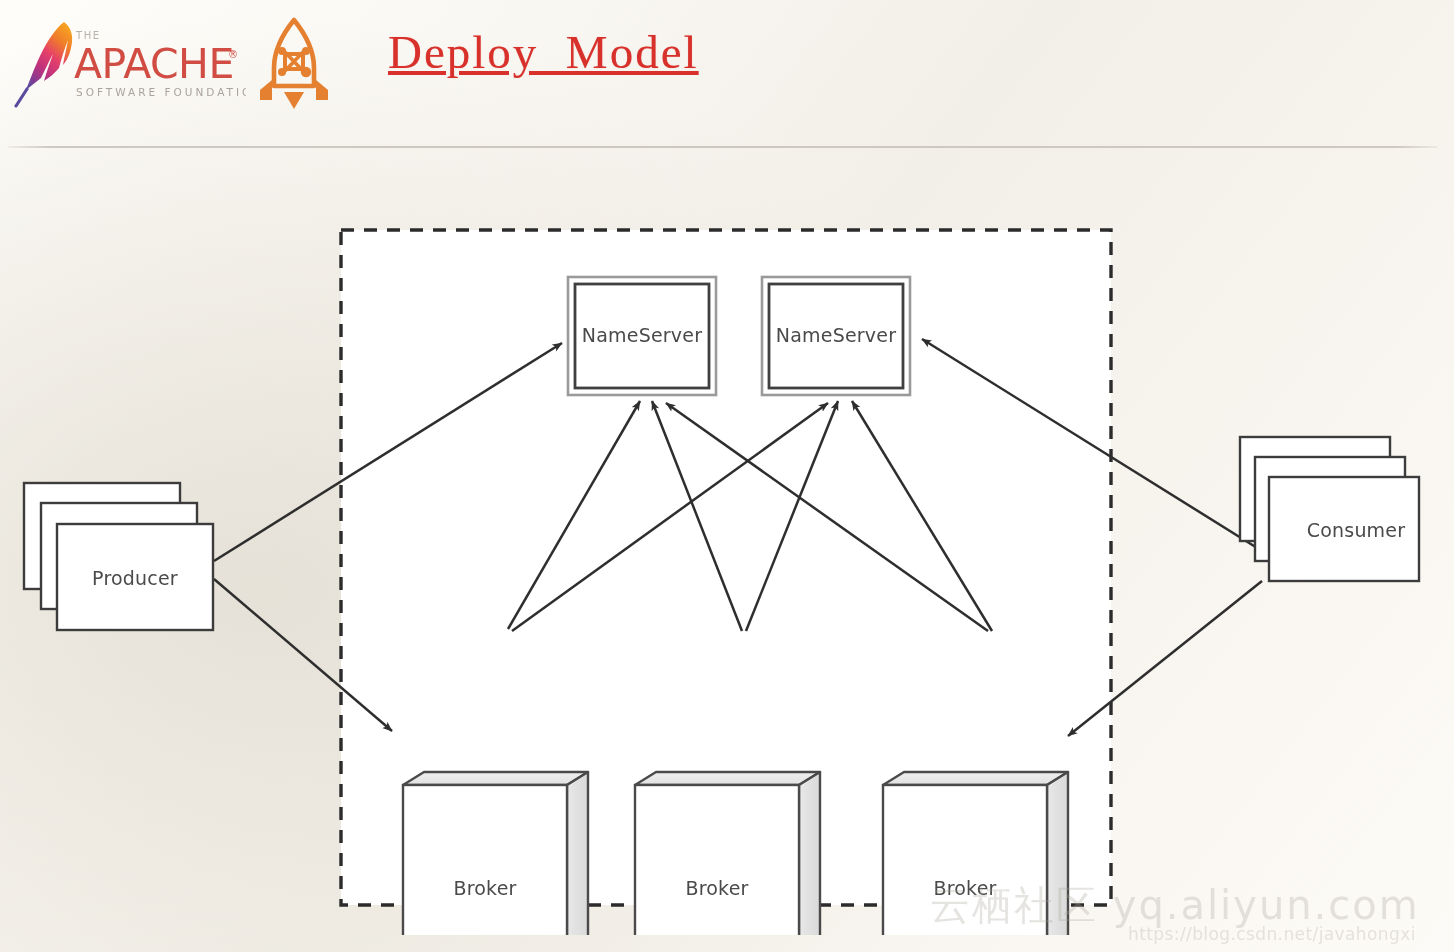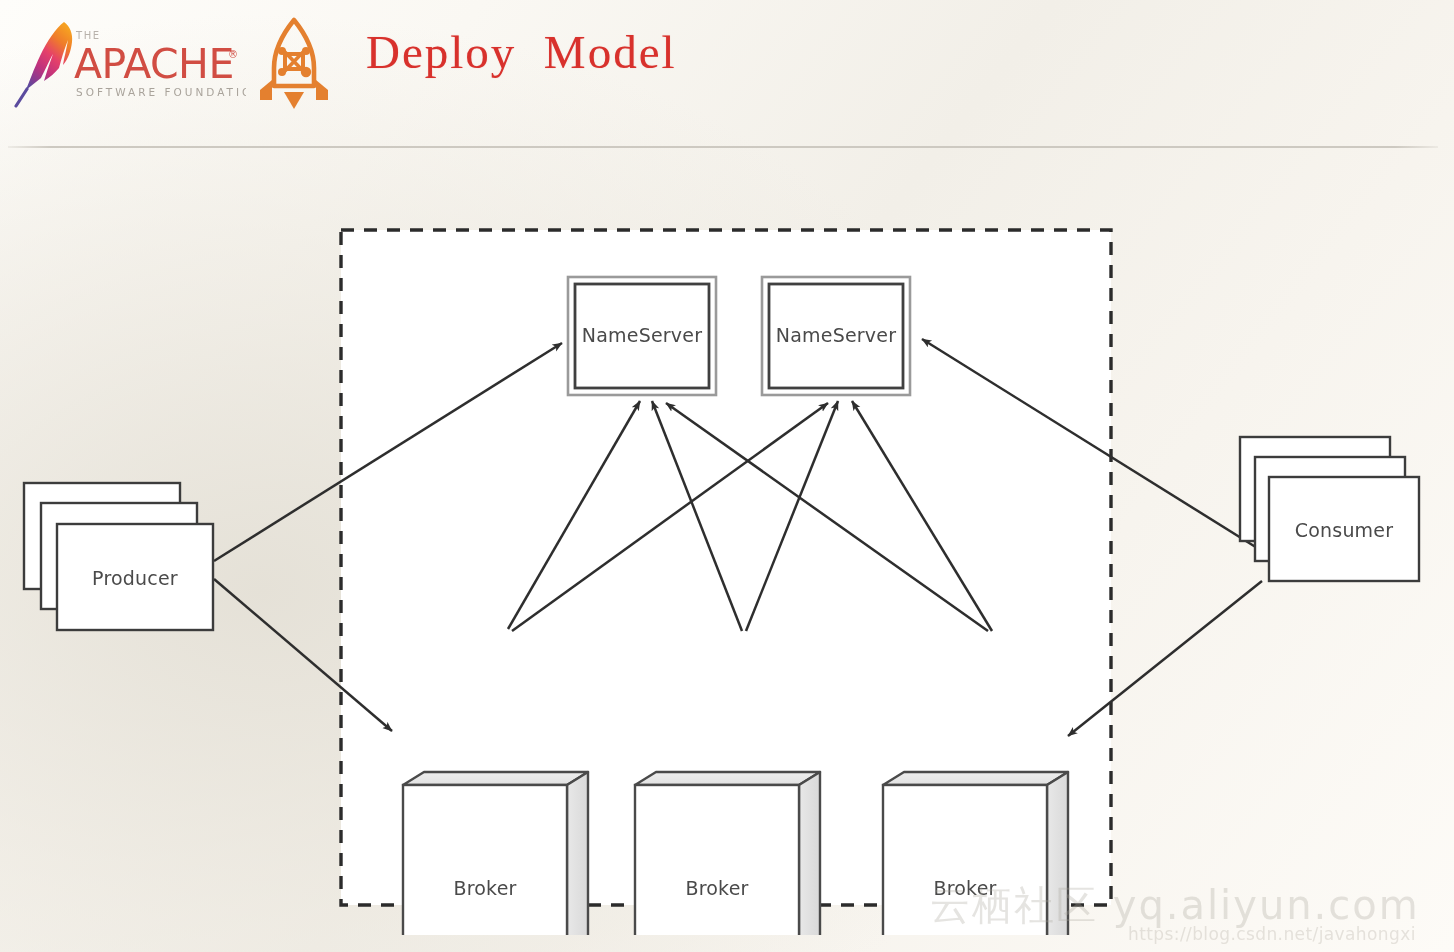--- a/index.html
+++ b/index.html
@@ -42,29 +42,30 @@
   }
   #rocketmq-logo {
     position: absolute;
     left: 252px;
     top: 14px;
     width: 84px;
     height: 98px;
   }
   #page-title {
     position: absolute;
-    left: 366px;
+    left: 388px;
     top: 21px;
     font-family: "Liberation Serif", "DejaVu Serif", serif;
     font-size: 47px;
     line-height: 62px;
     letter-spacing: 2px;
     color: #d8312c;
     white-space: pre;
     text-shadow: 0 0 1px rgba(216,49,44,0.35);
+    text-decoration: underline;
   }
   #header-divider {
     position: absolute;
     left: 8px;
     top: 146px;
     width: 1430px;
     height: 2px;
     background: linear-gradient(90deg, rgba(206,202,194,0.25) 0%, #cdc9c1 3%, #cdc9c1 97%, rgba(206,202,194,0.25) 100%);
   }
 
@@ -282,21 +283,21 @@
     <div class="node-label" style="left:769px; top:193px; width:134px;">NameServer</div>
 
     <div class="node-label" style="left:403px; top:746px; width:164px;">Broker</div>
 
     <div class="node-label" style="left:635px; top:746px; width:164px;">Broker</div>
 
     <div class="node-label" style="left:883px; top:746px; width:164px;">Broker</div>
 
     <div class="node-label" style="left:57px; top:436px; width:156px;">Producer</div>
 
-    <div class="node-label" style="left:1269px; top:388px; width:150px;">Consumer</div>
+    <div class="node-label" style="left:1269px; top:388px; width:150px;padding-left:12px;">Consumer</div>
   </div>
 
   <div id="watermark">
     <div id="wm-sub">https://blog.csdn.net/javahongxi</div>
     <div id="wm-main">云栖社区 yq.aliyun.com</div>
   </div>
 
 </div>
 
 </body></html>

